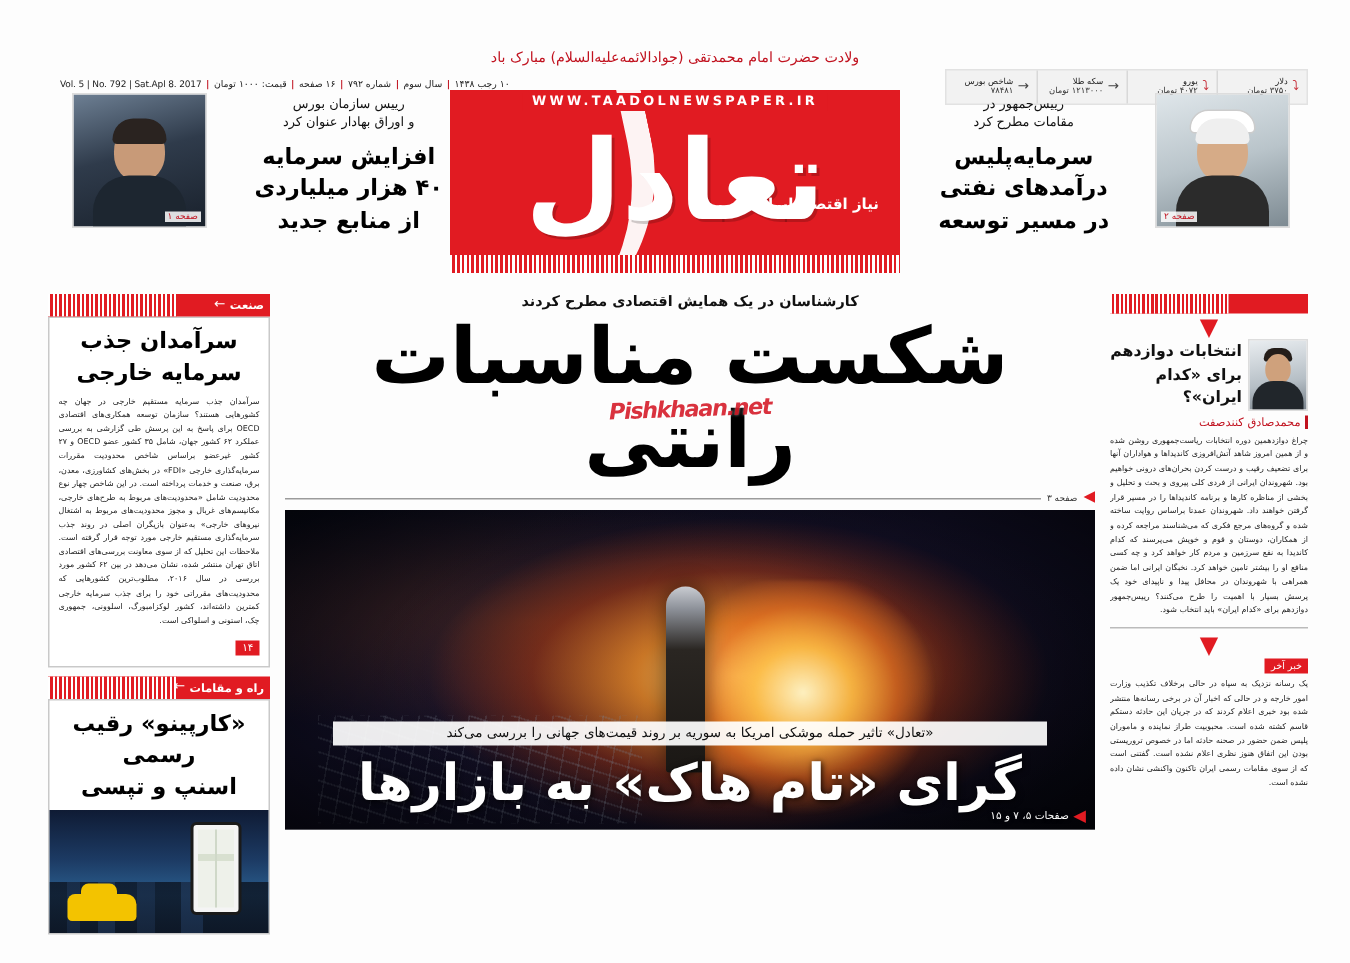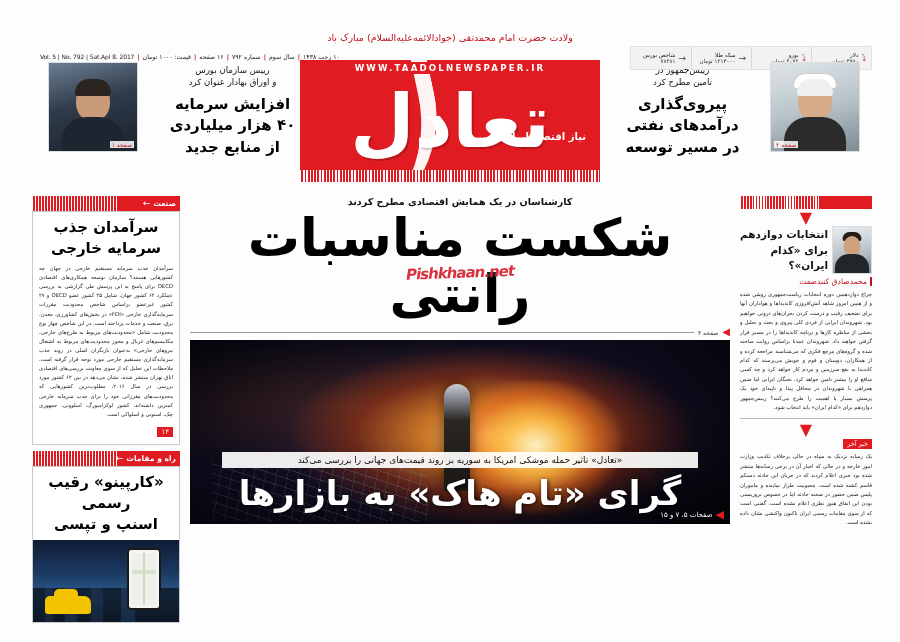--- a/index.html
+++ b/index.html
@@ -416,21 +416,21 @@
     white-space: nowrap;
   }
   .rule-row .rule-line {
     flex: 1;
     height: 1px;
     background: #9b9b9b;
   }
 
   .hero {
     position: relative;
-    height: 184px;
+    height: 213px;
     overflow: hidden;
     background: #05060d;
   }
   .hero-sky {
     position: absolute; inset: 0;
     background:
       radial-gradient(ellipse 58% 75% at 56% 52%, rgba(255,214,120,.95) 0%, rgba(255,150,40,.75) 22%, rgba(190,60,15,.45) 44%, rgba(30,20,40,.2) 66%, rgba(5,6,13,0) 80%),
       radial-gradient(ellipse 70% 55% at 30% 35%, rgba(120,60,30,.45) 0%, rgba(12,14,30,0) 70%),
       linear-gradient(160deg, #0a0c1b 0%, #121028 40%, #070812 100%);
   }
@@ -671,24 +671,24 @@
       <div class="logo-swoosh"></div>
       <span class="logo-word">تعادل</span>
       <span class="logo-sub">نیاز اقتصاد ایران</span>
       <span class="logo-url">WWW.TAADOLNEWSPAPER.IR</span>
       <div class="barcode-strip"></div>
     </div>
 
     <div class="teaser teaser-right">
       <div class="teaser-kicker">
         <span>رییس‌جمهور در</span><br>
-        <span>تامین مطرح کرد</span>
+        <span>مقامات مطرح کرد</span>
       </div>
       <div class="teaser-title">
-        <span>پیروی‌گذاری</span><br>
+        <span>سرمایه‌پلیس</span><br>
         <span>درآمدهای نفتی</span><br>
         <span>در مسیر توسعه</span>
       </div>
     </div>
 
     <div class="teaser-photo photo-right">
       <div class="face">
         <div class="turban"></div>
         <div class="hair"></div>
         <div class="head"></div>

